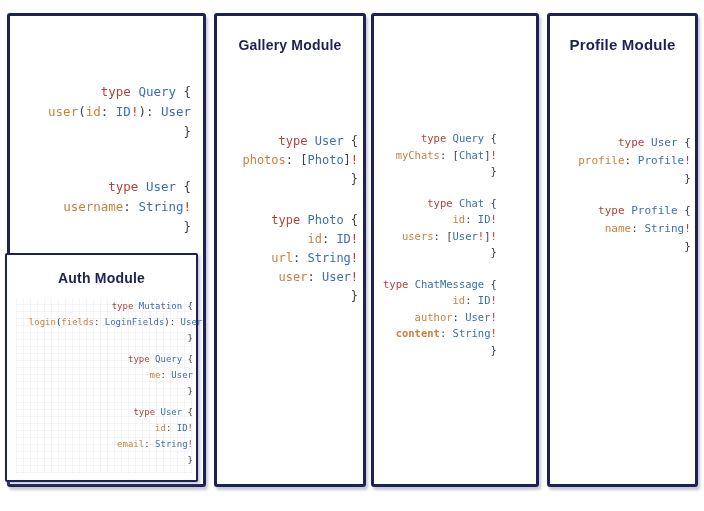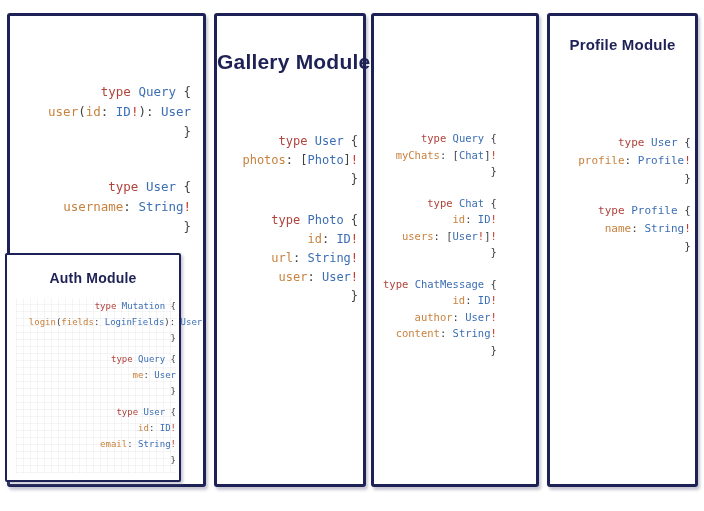--- a/index.html
+++ b/index.html
@@ -13,28 +13,28 @@
     box-shadow:2px 3px 3px rgba(130,130,155,0.45);
   }
   #panel-user{left:7px;top:13px;width:199px;height:474px;}
   #panel-gallery{left:214px;top:13px;width:152px;height:474px;}
   #panel-chat{left:371px;top:13px;width:168px;height:474px;}
   #panel-profile{left:547px;top:13px;width:151px;height:474px;}
   #panel-auth{
     position:absolute;box-sizing:border-box;background:#ffffff;
     border:2px solid #1e2156;border-radius:2px;
     box-shadow:2px 2px 3px rgba(130,130,155,0.45);
-    left:-5px;top:237px;width:176px;height:229px;z-index:2;
+    left:-5px;top:237px;width:193px;height:229px;z-index:2;
   }
   .panel-title{
     text-align:center;font-weight:bold;color:#1e2156;
     letter-spacing:0.2px;white-space:nowrap;
   }
   #panel-user .panel-title{margin-top:20px;font-size:18px;}
-  #panel-gallery .panel-title{margin-top:34px;font-size:21px;}
+  #panel-gallery .panel-title{margin-top:21px;font-size:14px;}
   #panel-chat .panel-title{margin-top:21px;font-size:17.5px;}
   #panel-profile .panel-title{margin-top:20px;font-size:15px;}
   #panel-auth .panel-title{margin-top:15px;font-size:14px;}
   .code{
     position:absolute;font-family:"DejaVu Sans Mono","Liberation Mono",monospace;
     text-align:right;
   }
   .code-line{white-space:pre;}
   #panel-user .code{left:23px;top:66px;font-size:12.5px;line-height:20px;}
   #panel-user .code .code-block{margin-bottom:35px;}
@@ -127,21 +127,21 @@
       <div class="code-block">
         <div class="code-line"><span class="tk-k" style="color: rgb(176, 67, 60);">type </span><span class="tk-t" style="color: rgb(60, 110, 180);">Chat </span><span class="tk-p" style="color: rgb(61, 64, 69);">{</span></div>
         <div class="code-line"><span class="tk-f" style="color: rgb(200, 130, 63);">  id</span><span class="tk-p" style="color: rgb(61, 64, 69);">: </span><span class="tk-t" style="color: rgb(60, 110, 180);">ID</span><span class="tk-b" style="color: rgb(192, 57, 43);">!</span></div>
         <div class="code-line"><span class="tk-f" style="color: rgb(200, 130, 63);">  users</span><span class="tk-p" style="color: rgb(61, 64, 69);">: [</span><span class="tk-t" style="color: rgb(60, 110, 180);">User</span><span class="tk-b" style="color: rgb(192, 57, 43);">!</span><span class="tk-p" style="color: rgb(61, 64, 69);">]</span><span class="tk-b" style="color: rgb(192, 57, 43);">!</span></div>
         <div class="code-line"><span class="tk-p" style="color: rgb(61, 64, 69);">}</span></div>
       </div>
       <div class="code-block">
         <div class="code-line"><span class="tk-k" style="color: rgb(176, 67, 60);">type </span><span class="tk-t" style="color: rgb(60, 110, 180);">ChatMessage </span><span class="tk-p" style="color: rgb(61, 64, 69);">{</span></div>
         <div class="code-line"><span class="tk-f" style="color: rgb(200, 130, 63);">  id</span><span class="tk-p" style="color: rgb(61, 64, 69);">: </span><span class="tk-t" style="color: rgb(60, 110, 180);">ID</span><span class="tk-b" style="color: rgb(192, 57, 43);">!</span></div>
         <div class="code-line"><span class="tk-f" style="color: rgb(200, 130, 63);">  author</span><span class="tk-p" style="color: rgb(61, 64, 69);">: </span><span class="tk-t" style="color: rgb(60, 110, 180);">User</span><span class="tk-b" style="color: rgb(192, 57, 43);">!</span></div>
-        <div class="code-line"><span class="tk-f" style="color: rgb(200, 130, 63);">  content</span><span class="tk-p" style="color: rgb(61, 64, 69);">: </span><span class="tk-t" style="color: rgb(60, 110, 180);">String</span><span class="tk-b" style="color: rgb(192, 57, 43);">!</span></div>
+        <div class="code-line"><span class="tk-f" style="color: rgb(200, 130, 63); font-weight: bold;">  content</span><span class="tk-p" style="color: rgb(61, 64, 69);">: </span><span class="tk-t" style="color: rgb(60, 110, 180);">String</span><span class="tk-b" style="color: rgb(192, 57, 43);">!</span></div>
         <div class="code-line"><span class="tk-p" style="color: rgb(61, 64, 69);">}</span></div>
       </div>
     </div>
 </div>
 
 <div id="panel-profile" class="panel">
   <div class="panel-title">Profile Module</div>
   <div class="code">
       <div class="code-block">
         <div class="code-line"><span class="tk-k" style="color: rgb(176, 67, 60);">type </span><span class="tk-t" style="color: rgb(60, 110, 180);">User </span><span class="tk-p" style="color: rgb(61, 64, 69);">{</span></div>

